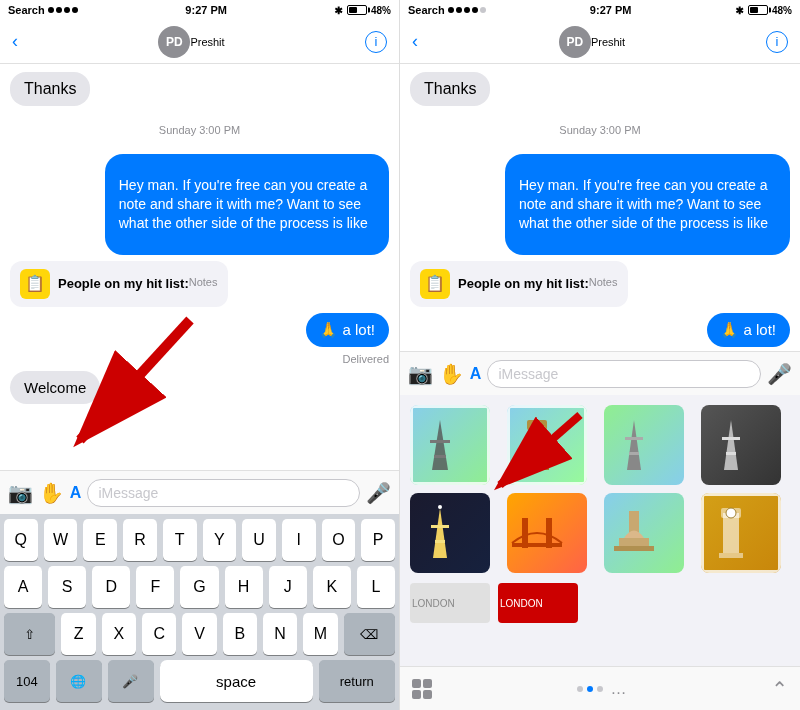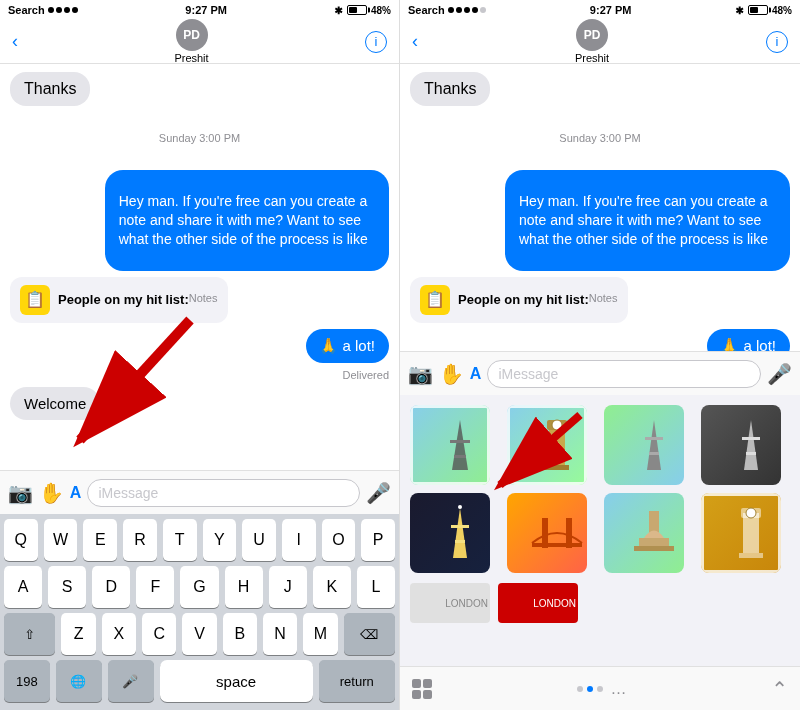--- a/index.html
+++ b/index.html
@@ -94,21 +94,21 @@
     }
     .nav-back {
       color: #007AFF;
       font-size: 18px;
       font-weight: 300;
       display: flex;
       align-items: center;
     }
     .nav-center {
       display: flex;
-      flex-direction: column;
+      flex-direction: row;
       align-items: center;
     }
     .avatar-circle {
       width: 32px;
       height: 32px;
       border-radius: 50%;
       background: #8e8e93;
       display: flex;
       align-items: center;
       justify-content: center;
@@ -149,21 +149,21 @@
       border-radius: 16px;
       padding: 8px 14px;
       font-size: 16px;
       align-self: flex-start;
       max-width: 80%;
     }
     .timestamp {
       text-align: center;
       color: #8e8e93;
       font-size: 11px;
-      margin: 20px 0;
+      margin: 12px 0;
     }
     .bubble-out {
       background: #007AFF;
       color: #fff;
       border-radius: 18px;
       padding: 22px 14px;
       font-size: 14px;
       align-self: flex-end;
       max-width: 75%;
       line-height: 1.35;
@@ -314,21 +314,21 @@
       gap: 8px;
       padding: 10px;
     }
     .sticker-item {
       width: 80px;
       height: 80px;
       border-radius: 8px;
       background: #e0e0e0;
       display: flex;
       align-items: center;
-      justify-content: flex-end;
+      justify-content: flex-start;
       font-size: 36px;
       overflow: hidden;
       position: relative;
     }
     .sticker-stamp-border {
       position: absolute;
       inset: 0;
       border: 3px solid rgba(255,255,255,0.8);
       border-radius: 4px;
     }
@@ -473,21 +473,21 @@
       <div class="key">Z</div>
       <div class="key">X</div>
       <div class="key">C</div>
       <div class="key">V</div>
       <div class="key">B</div>
       <div class="key">N</div>
       <div class="key">M</div>
       <div class="key key-special key-delete" style="flex:1.5;">⌫</div>
     </div>
     <div class="bottom-row">
-      <div class="key key-special key-numbers">198</div>
+      <div class="key key-special key-numbers">104</div>
       <div class="key key-special key-globe">🌐</div>
       <div class="key key-special" style="flex:1.2;">🎤</div>
       <div class="key key-space">space</div>
       <div class="key key-special key-return">return</div>
     </div>
   </div>
 </div>
 
 <div class="phone-panel panel-right" style="border-right:none;">
 

